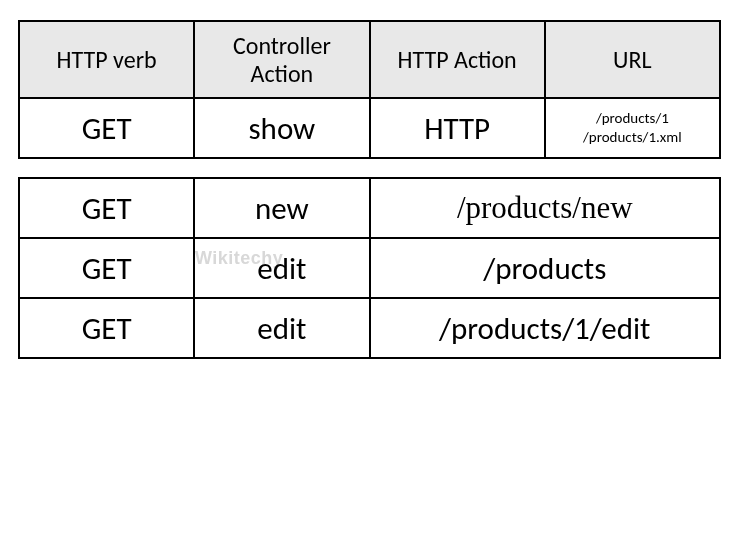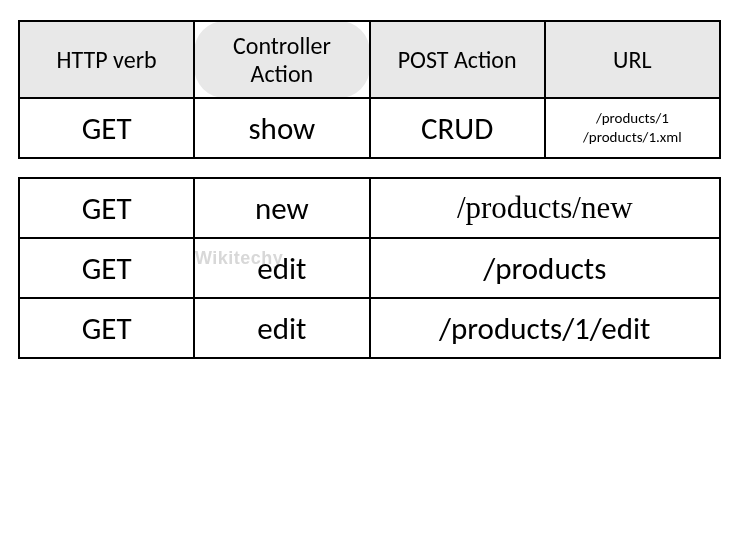--- a/index.html
+++ b/index.html
@@ -67,31 +67,31 @@
   </style>
 </head>
 <body>
 
 <div class="watermark">Wikitechy</div>
 
 <table class="table1 behind">
   <thead>
     <tr>
       <th>HTTP verb</th>
-      <th style="white-space:pre-line;border-radius:31px;">Controller
+      <th style="white-space:pre-line;">Controller
 Action</th>
-      <th>POST Action</th>
+      <th>HTTP Action</th>
       <th>URL</th>
     </tr>
   </thead>
   <tbody>
     <tr>
       <td>GET</td>
       <td>show</td>
-      <td>CRUD</td>
+      <td>HTTP</td>
       <td class="small-url" style="white-space:pre-line;">/products/1
 /products/1.xml</td>
     </tr>
   </tbody>
 </table>
 
 <table class="table2 behind">
   <tbody>
     <tr>
       <td style="width:25%;">GET</td>

